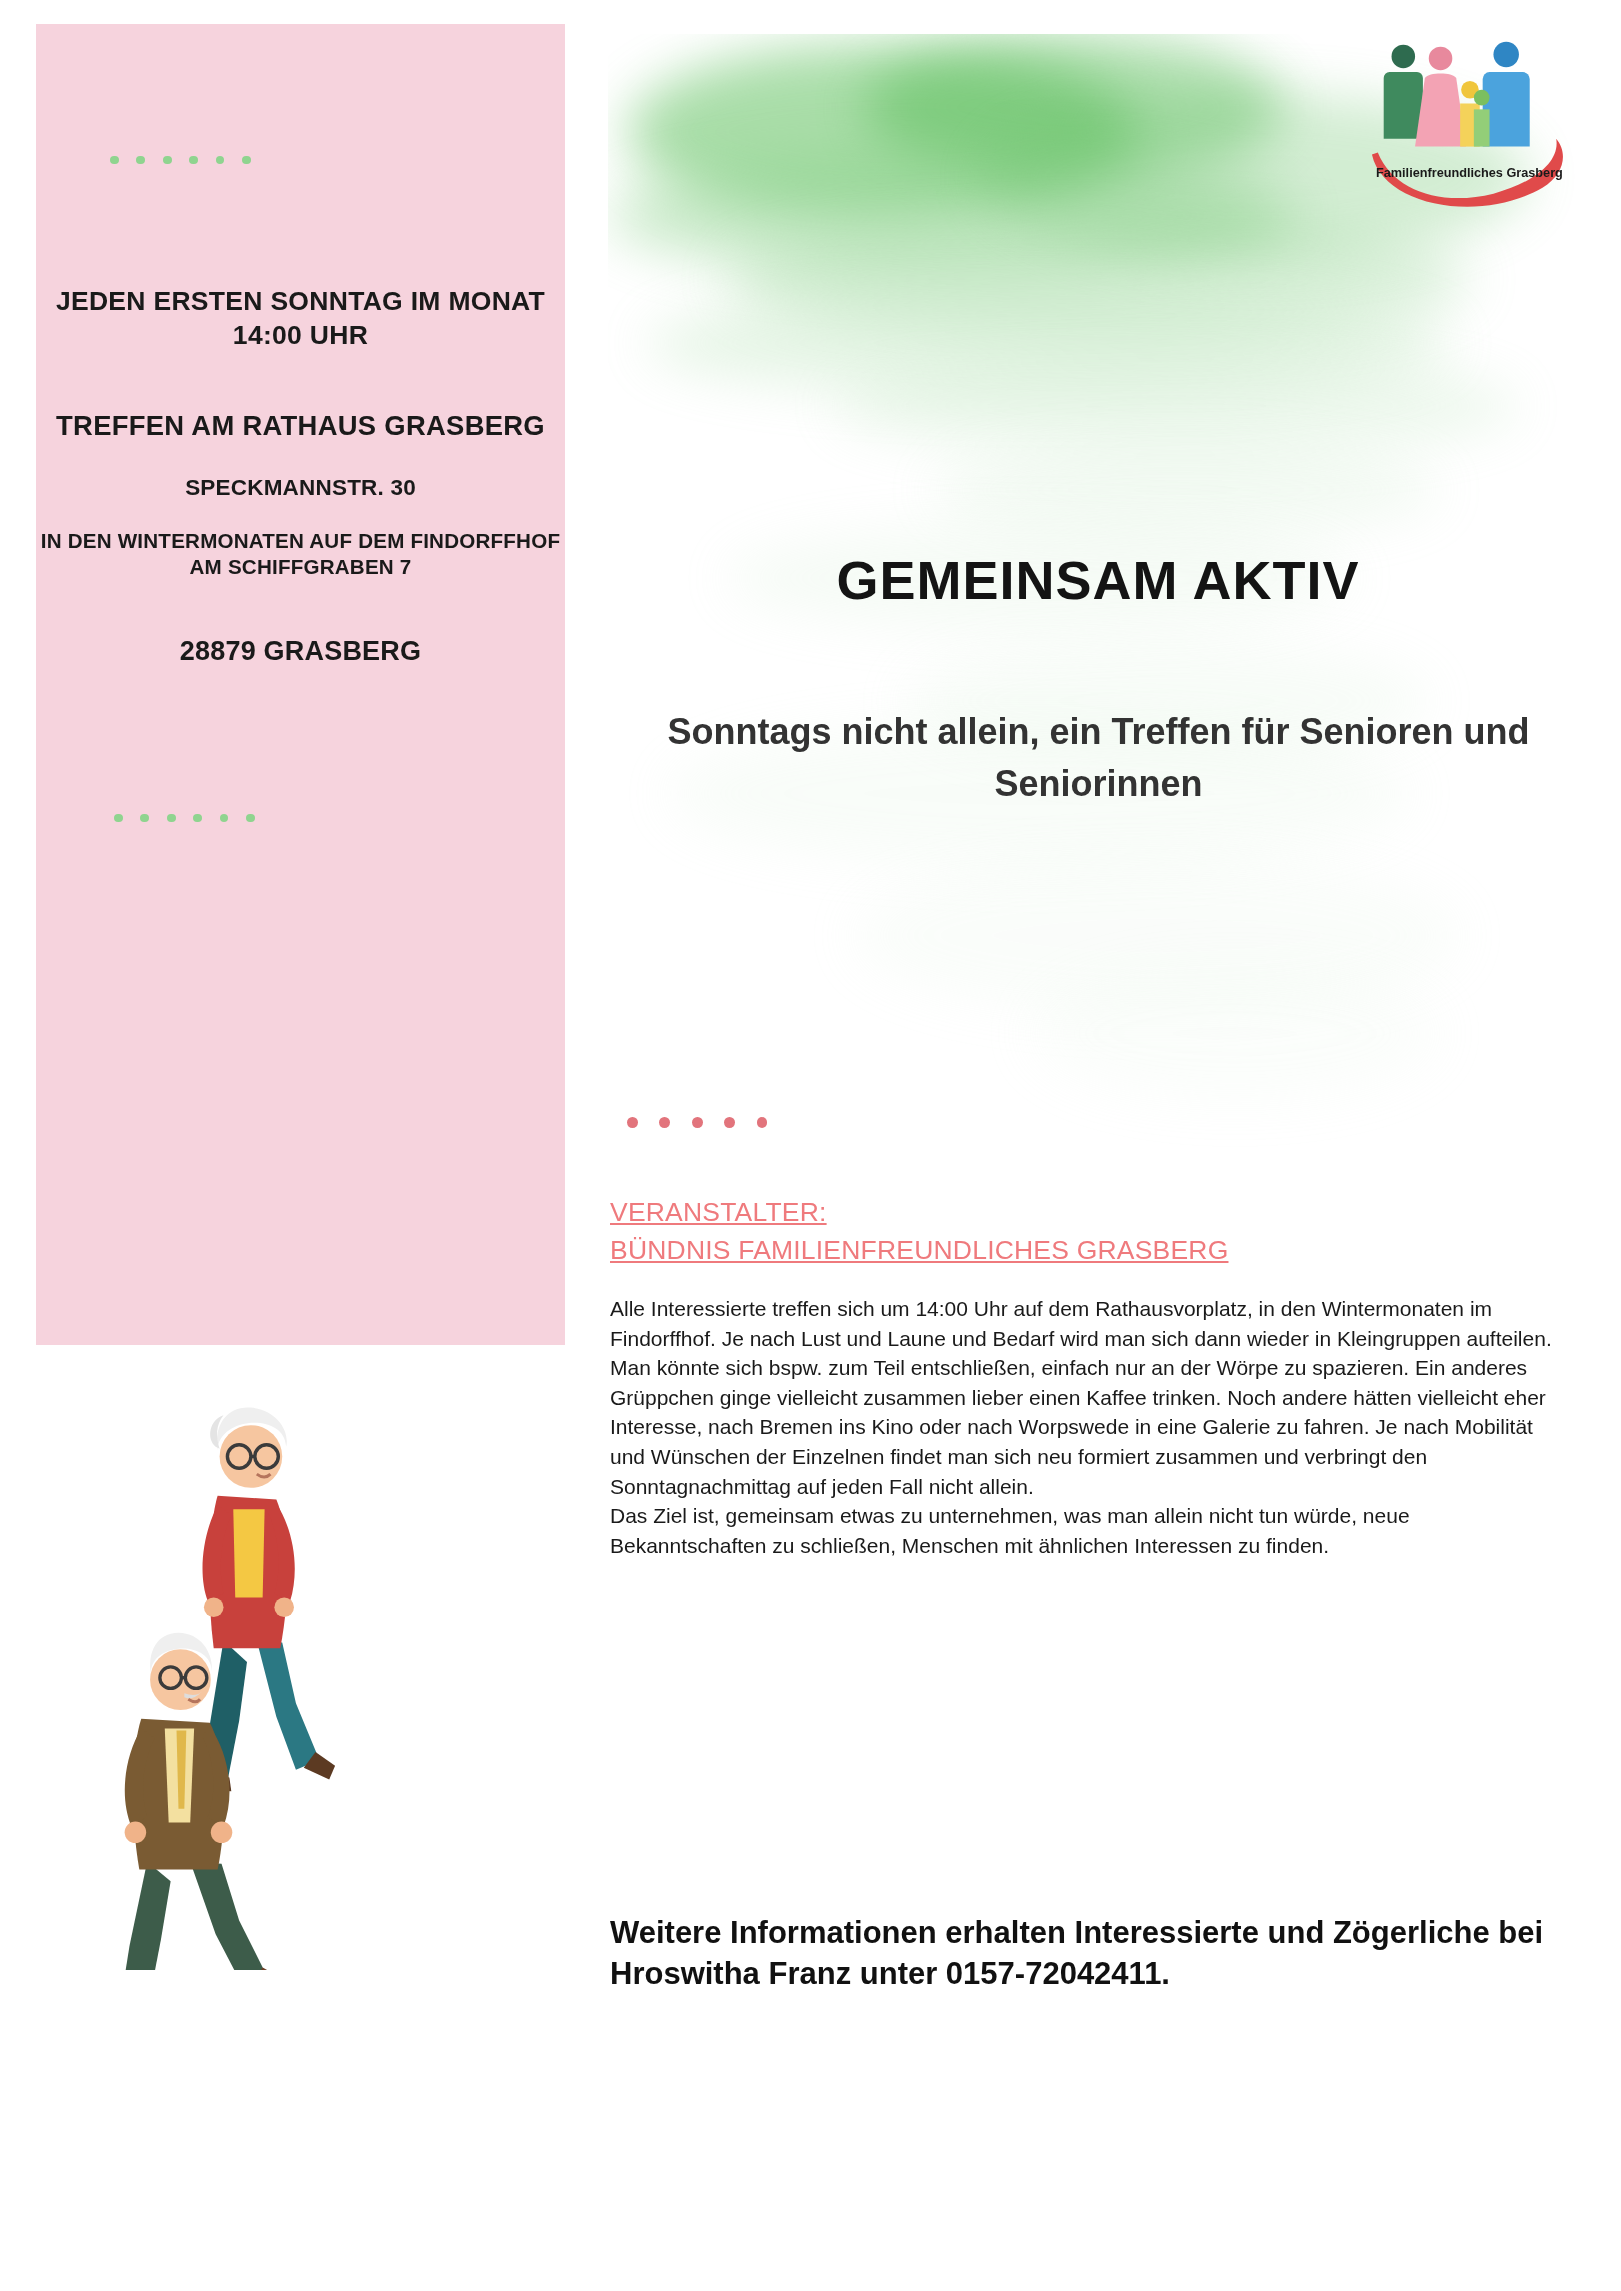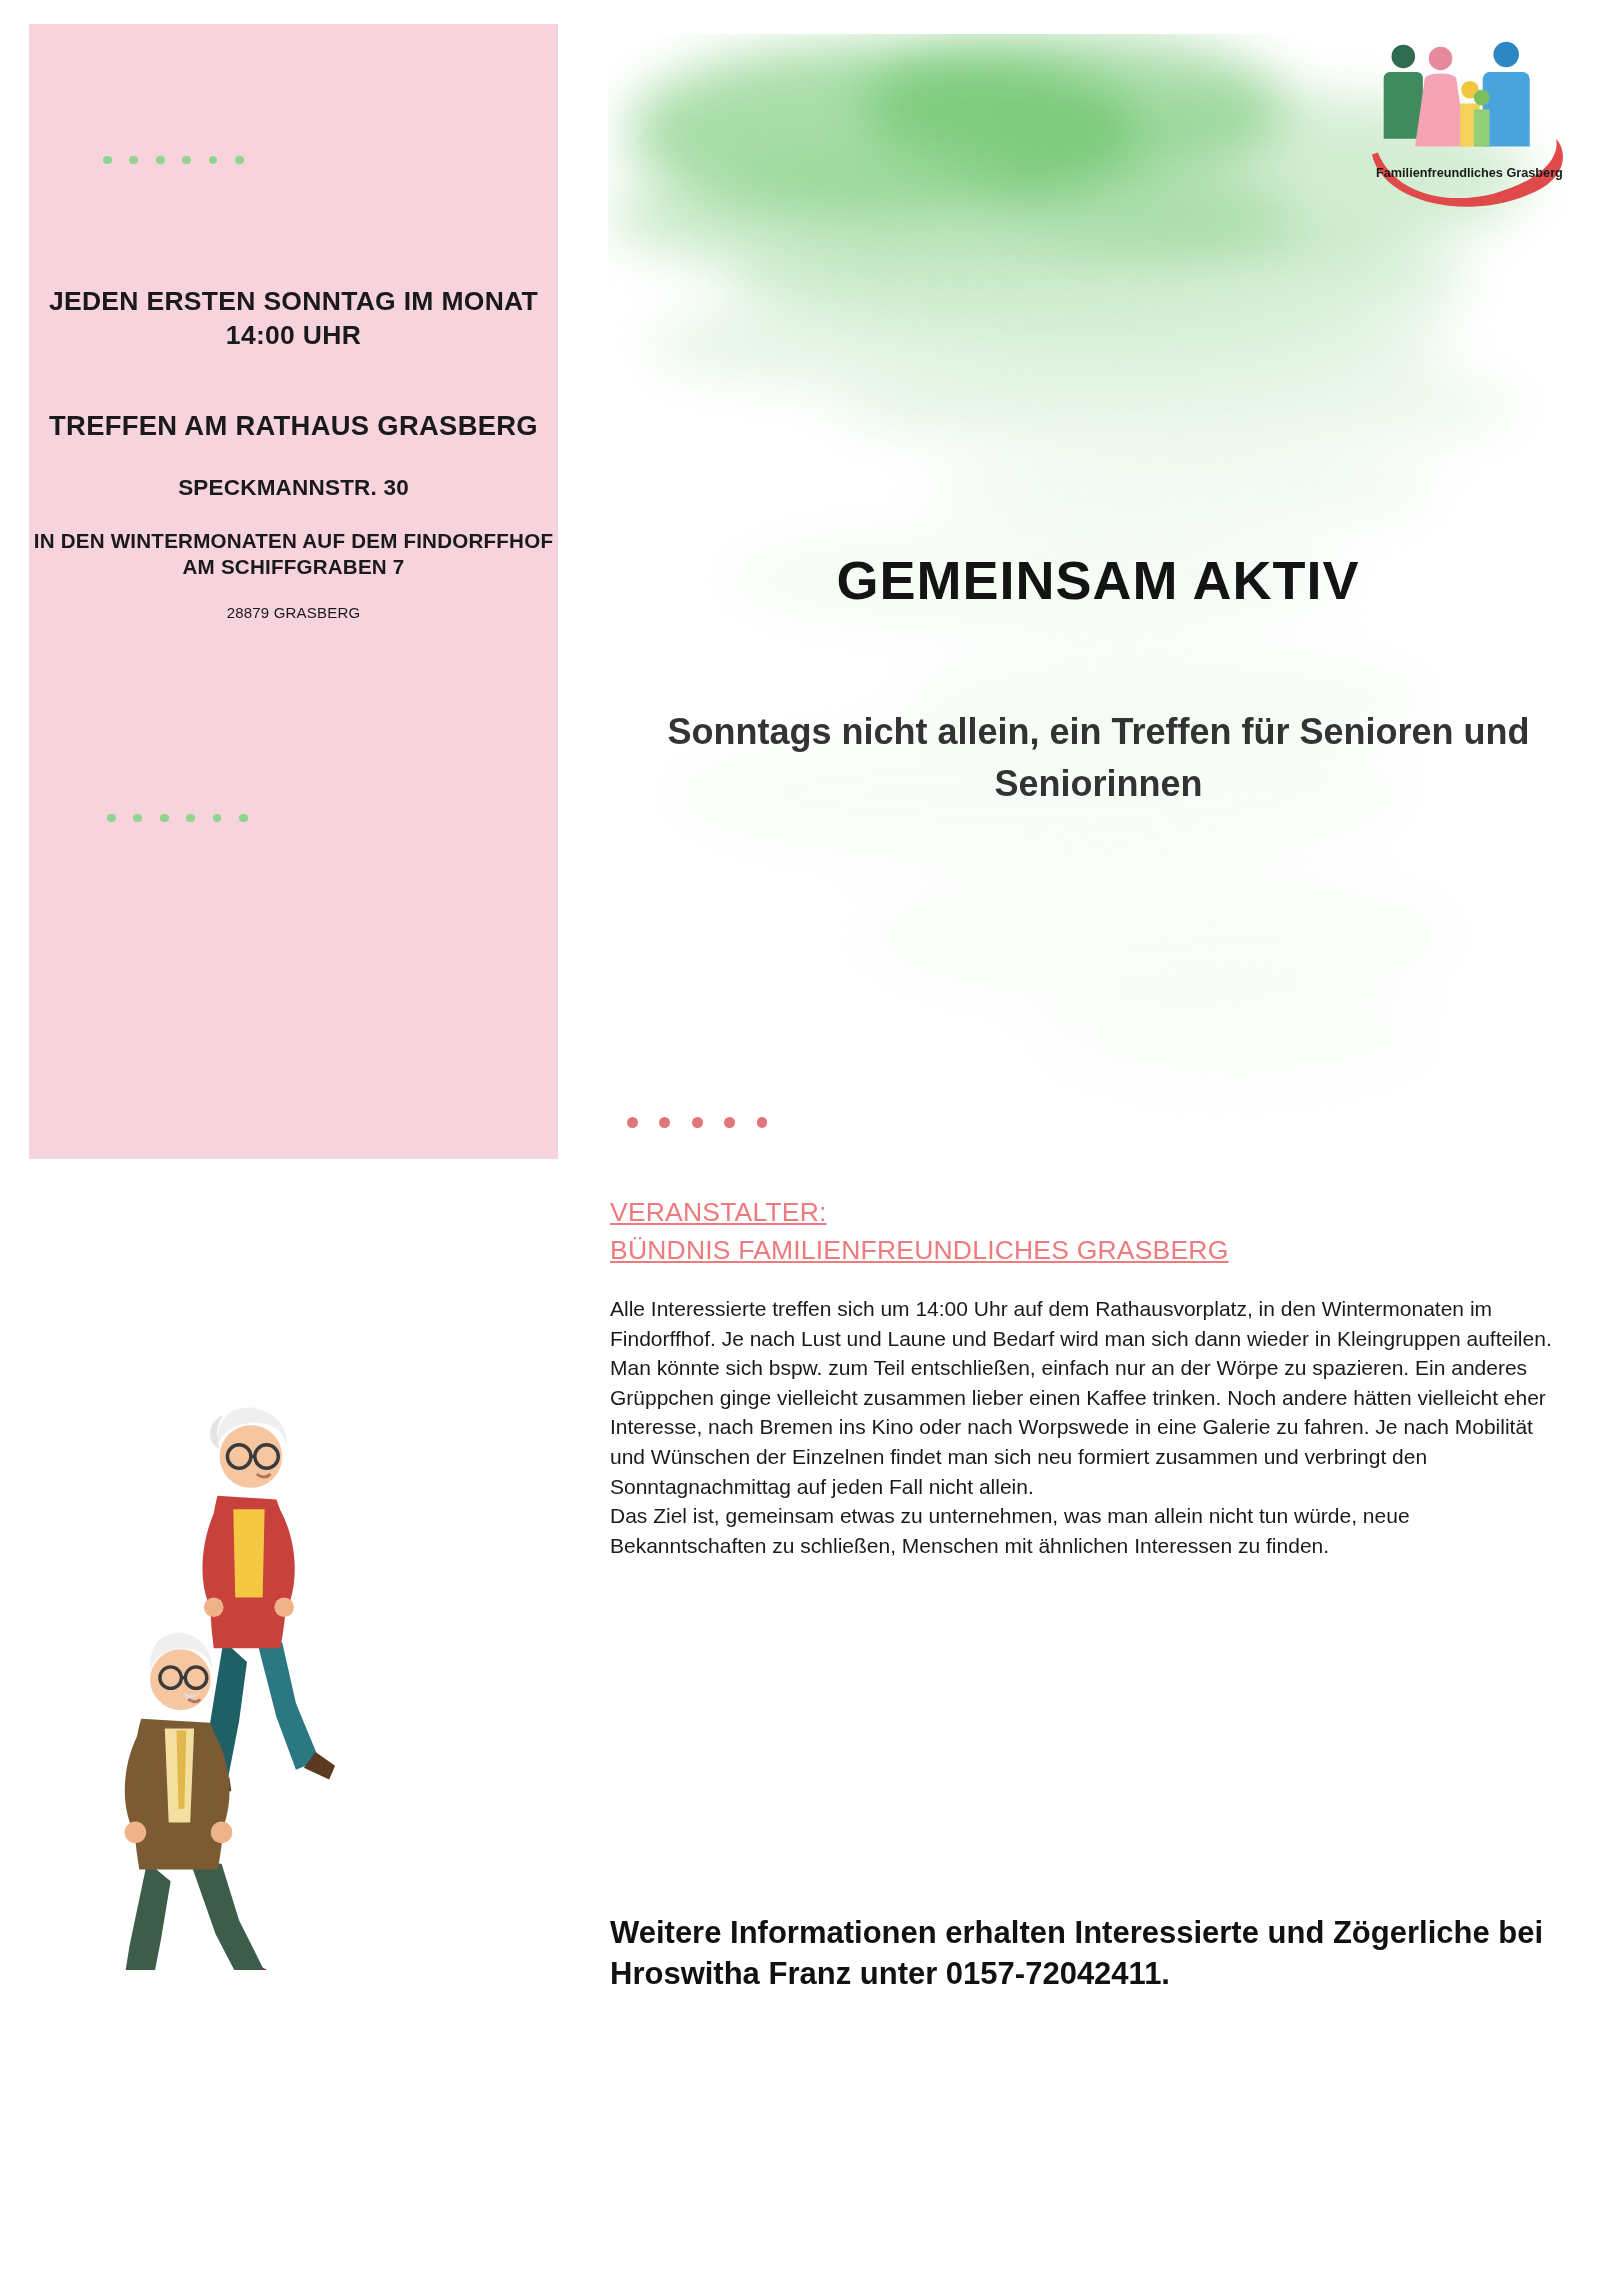--- a/index.html
+++ b/index.html
@@ -11,24 +11,24 @@
     width: 1621px;
     height: 2292px;
     position: relative;
     font-family: "Liberation Sans", sans-serif;
     overflow: hidden;
   }
 
   
   #pink-panel {
     position: absolute;
-    left: 29px;
+    left: 36px;
     top: 23.5px;
     width: 529px;
-    height: 1135px;
+    height: 1321px;
     background: #f6d3dd;
   }
   .dots-row {
     position: absolute;
     display: flex;
     gap: 17.6px;
   }
   .dot {
     width: 8.8px;
     height: 8.8px;
@@ -68,23 +68,24 @@
   }
   #pink-text .gap-b { height: 25.5px; }
   #pink-text .l4 {
     font-size: 20.6px;
     font-weight: bold;
     line-height: 1.28;
     letter-spacing: 0.2px;
   }
   #pink-text .gap-c { height: 23.5px; }
   #pink-text .l5 {
-    font-size: 15px;
-    font-weight: normal;
+    font-size: 27px;
+    font-weight: bold;
     letter-spacing: 0.2px;
+    margin-top: 32px;
   }
 
   
   #green-wash {
     position: absolute;
     left: 608px;
     top: 34px;
     width: 980px;
     height: 1157px;
     pointer-events: none;

